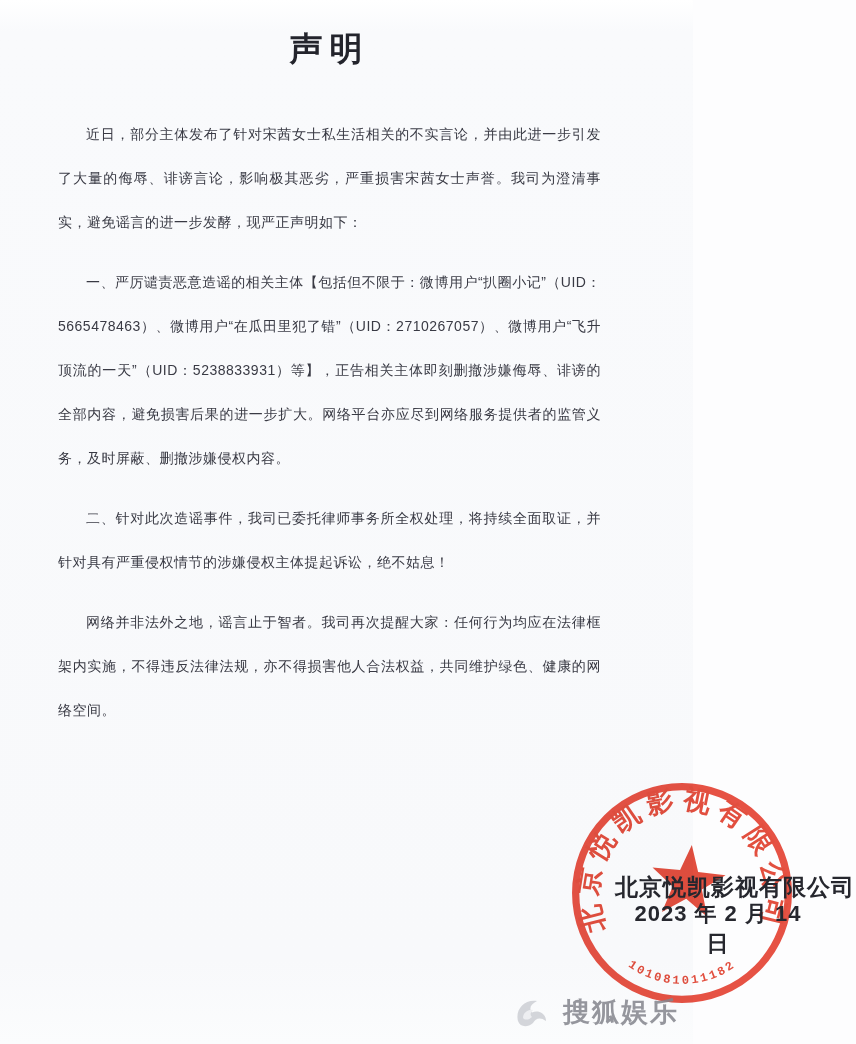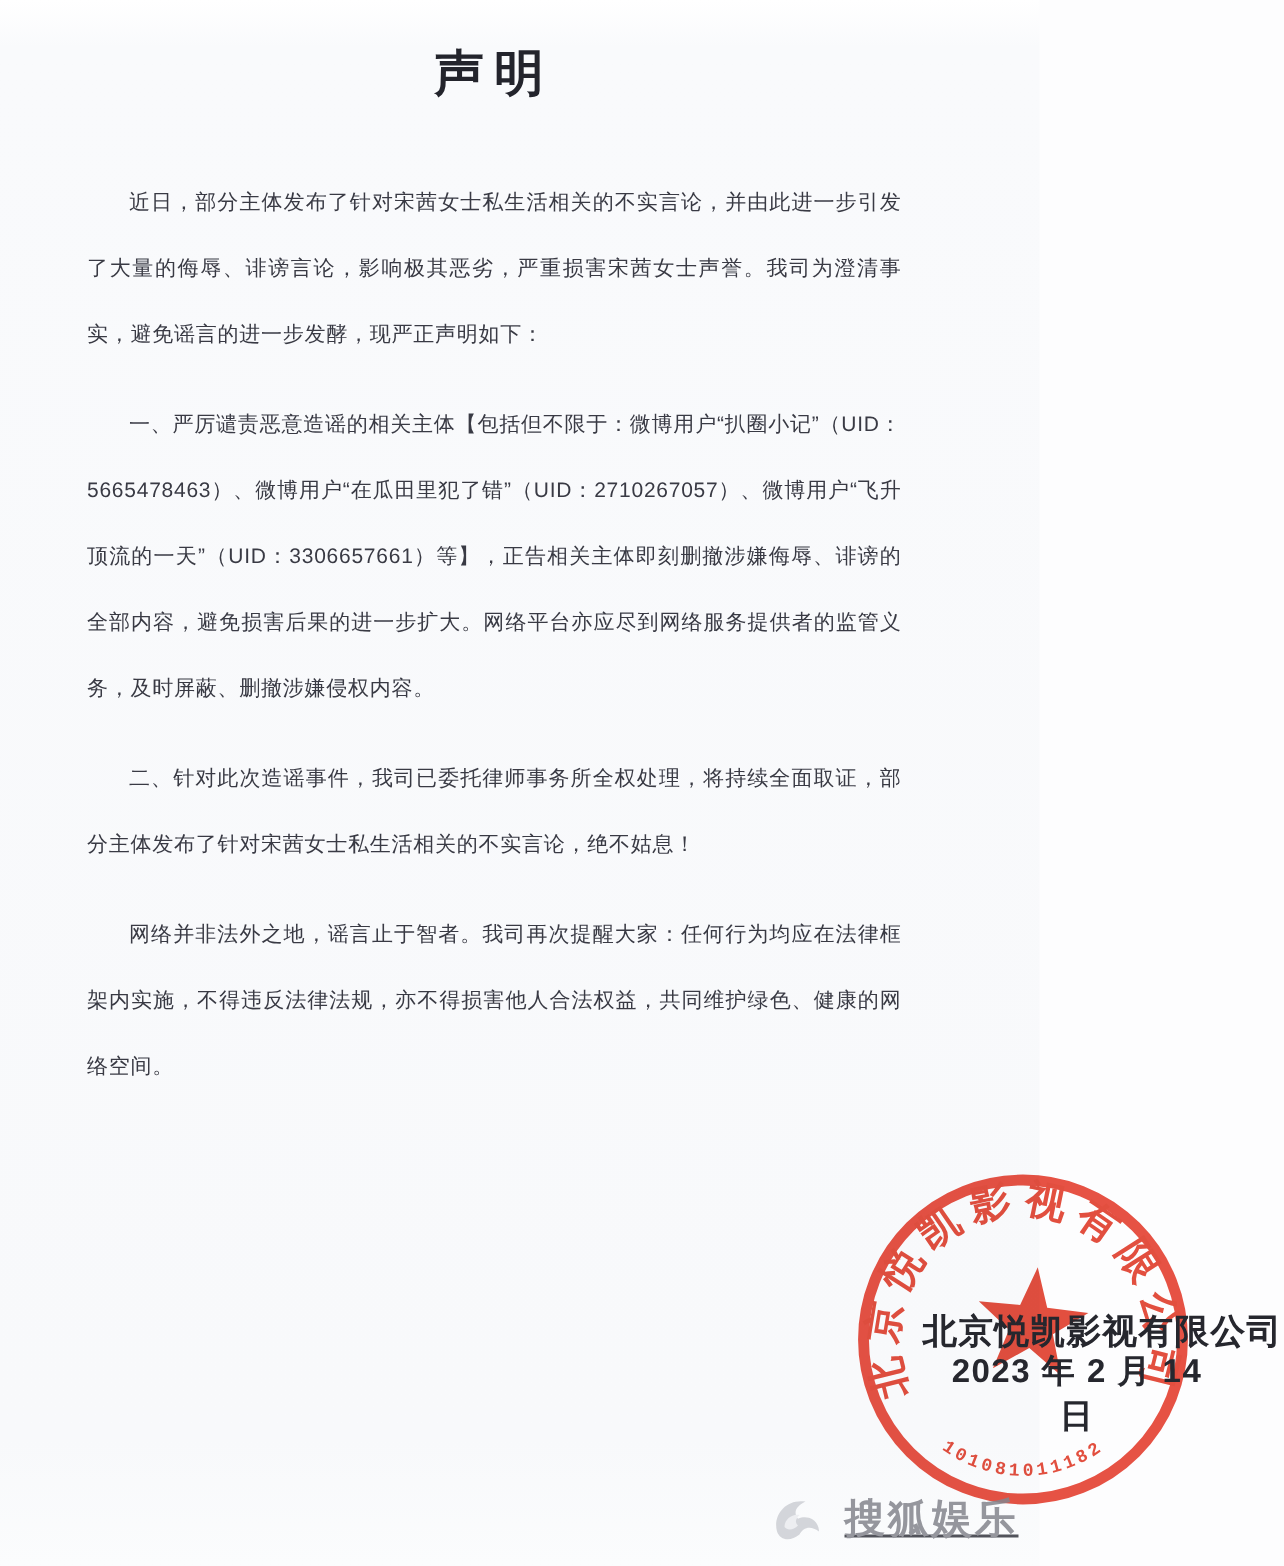--- a/index.html
+++ b/index.html
@@ -85,43 +85,42 @@
     font-family: "Liberation Mono", monospace;
   }
   
   .watermark {
     position: absolute;
     right: 14px; bottom: 14px;
     display: flex;
     align-items: center;
     gap: 10px;
     z-index: 4;
-    text-decoration: underline;
   }
   .watermark .fox { opacity: 0.75; }
   .watermark .wm-label {
     font-size: 27px;
     font-weight: 700;
     letter-spacing: 2px;
     color: #84858d;
     opacity: 0.85;
     filter: blur(0.4px);
   }
 </style>
 </head>
 <body>
 
 <div class="page">
 
   <h1 class="doc-title">声明</h1>
 
   <div class="doc-body">
     <p>近日，部分主体发布了针对宋茜女士私生活相关的不实言论，并由此进一步引发了大量的侮辱、诽谤言论，影响极其恶劣，严重损害宋茜女士声誉。我司为澄清事实，避免谣言的进一步发酵，现严正声明如下：</p>
-    <p>一、严厉谴责恶意造谣的相关主体【包括但不限于：微博用户“扒圈小记”（UID：5665478463）、微博用户“在瓜田里犯了错”（UID：2710267057）、微博用户“飞升顶流的一天”（UID：3306657661）等】，正告相关主体即刻删撤涉嫌侮辱、诽谤的全部内容，避免损害后果的进一步扩大。网络平台亦应尽到网络服务提供者的监管义务，及时屏蔽、删撤涉嫌侵权内容。</p>
-    <p>二、针对此次造谣事件，我司已委托律师事务所全权处理，将持续全面取证，部分主体发布了针对宋茜女士私生活相关的不实言论，绝不姑息！</p>
+    <p>一、严厉谴责恶意造谣的相关主体【包括但不限于：微博用户“扒圈小记”（UID：5665478463）、微博用户“在瓜田里犯了错”（UID：2710267057）、微博用户“飞升顶流的一天”（UID：5238833931）等】，正告相关主体即刻删撤涉嫌侮辱、诽谤的全部内容，避免损害后果的进一步扩大。网络平台亦应尽到网络服务提供者的监管义务，及时屏蔽、删撤涉嫌侵权内容。</p>
+    <p>二、针对此次造谣事件，我司已委托律师事务所全权处理，将持续全面取证，并针对具有严重侵权情节的涉嫌侵权主体提起诉讼，绝不姑息！</p>
     <p>网络并非法外之地，谣言止于智者。我司再次提醒大家：任何行为均应在法律框架内实施，不得违反法律法规，亦不得损害他人合法权益，共同维护绿色、健康的网络空间。</p>
   </div>
 
   <div class="company-line">北京悦凯影视有限公司</div>
   <div class="date-line">2023 年 2 月 14 日</div>
 
   <svg class="seal" viewBox="0 0 240 240" aria-hidden="true">
     <defs>
       <path id="sealTopArc" d="M 51.4,173.6 A 87,87 0 1 1 188.6,173.6" fill="none"></path>
       <path id="sealBottomArc" d="M 62.1,194.1 A 94,94 0 0 0 177.9,194.1" fill="none"></path>

